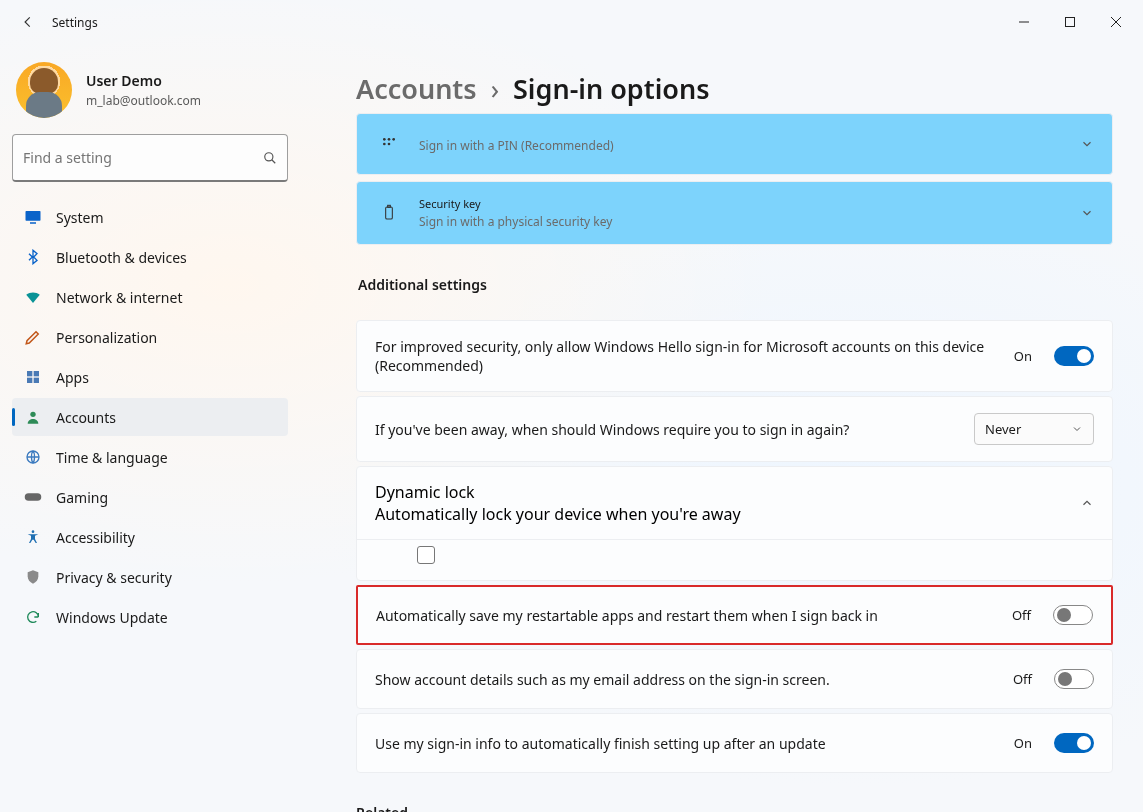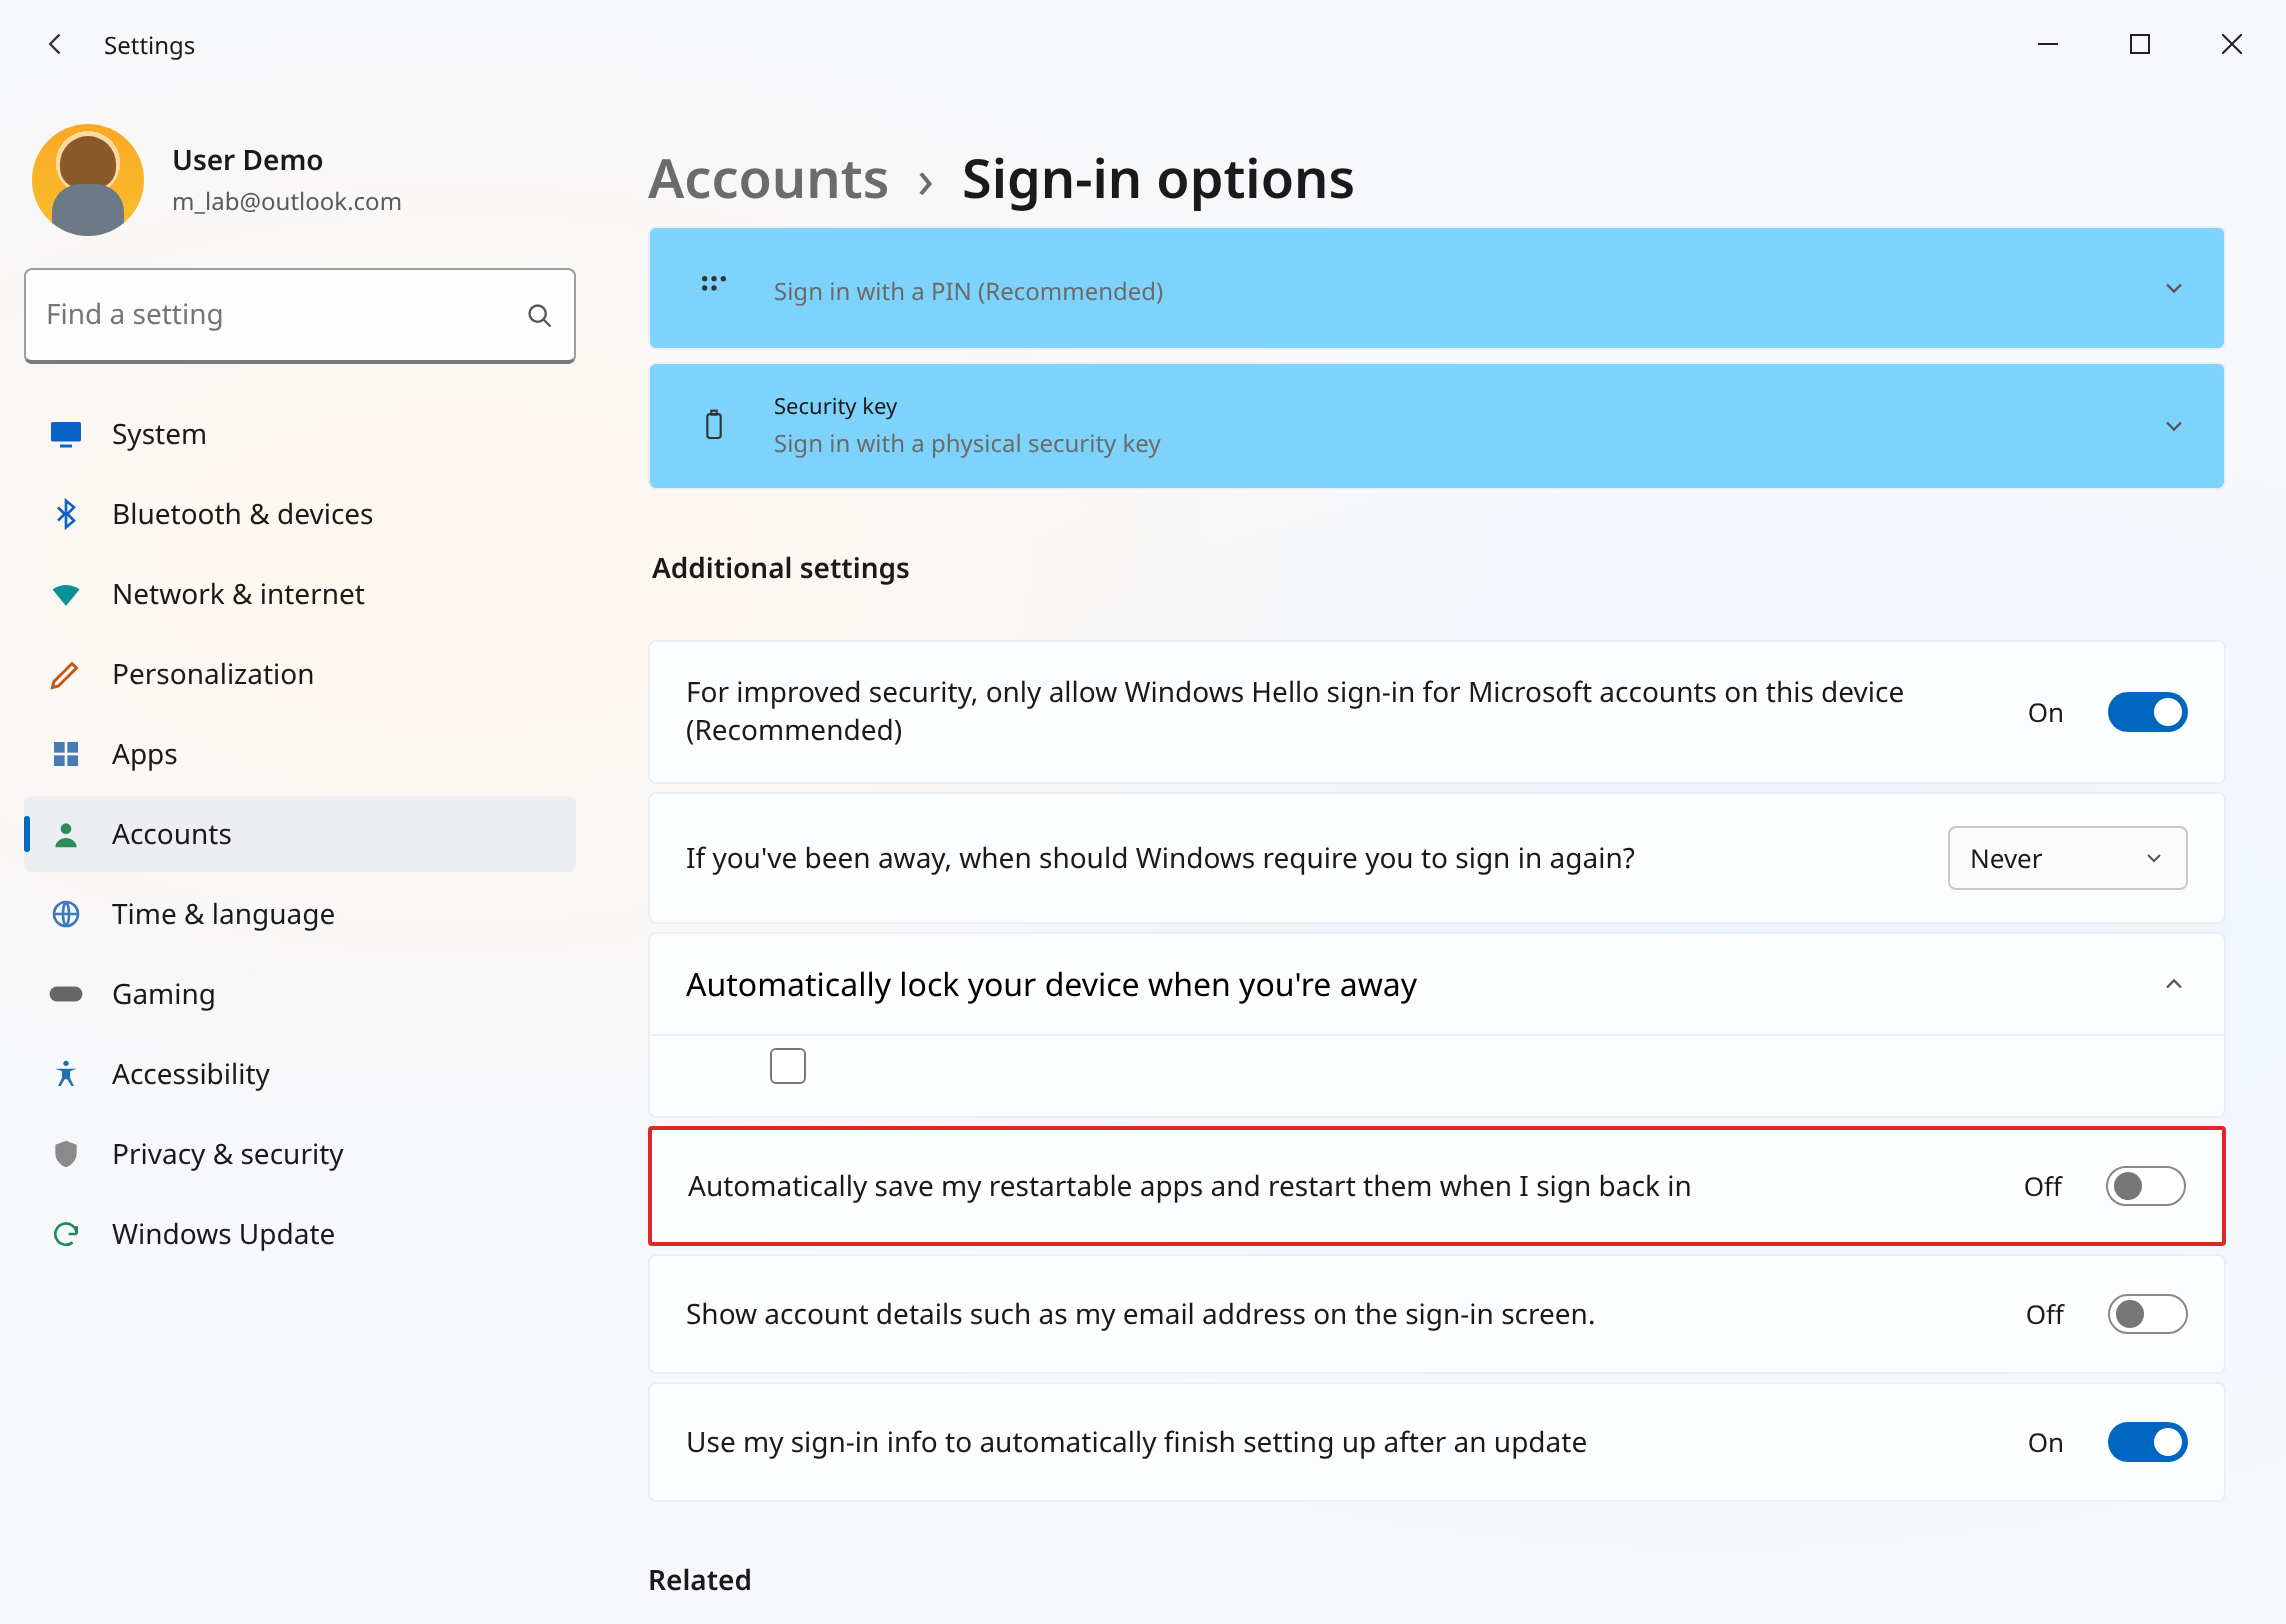--- a/index.html
+++ b/index.html
@@ -6,21 +6,21 @@
 html, body { width: 1143px; height: 812px; background: #f7f9fc; overflow: hidden; }
 
 
 .titlebar { display: flex; align-items: center; height: 44px; padding: 0 4px 0 12px; }
 .titlebar .back { width: 32px; height: 32px; display:flex; align-items:center; justify-content:center; color:#333; }
 .titlebar .title { font-size: 12px; color:#1a1a1a; margin-left: 8px; }
 .titlebar .spacer { flex: 1; }
 .winbtn { width: 46px; height: 32px; display:flex; align-items:center; justify-content:center; color:#222; }
 .winbtn svg { width:10px; height:10px; }
 
-.shell { display:flex; height: calc(100% - 44px); }
+.shell { display:flex; height: calc(100% - 44px); gap: 32px; }
 
 
 .sidebar { width: 300px; flex: 0 0 300px; padding: 12px 12px 0 12px; display:flex; flex-direction:column; gap:4px; }
 .profile { display:flex; align-items:center; gap:14px; padding: 6px 4px 12px 4px; }
 .avatar { width:56px; height:56px; border-radius:50%; background: radial-gradient(circle at 50% 35%, #ffd9a0 0 35%, #0000 35%), linear-gradient(#f9a825, #fbc02d); position:relative; overflow:hidden; flex:0 0 auto; }
 .avatar::after { content:""; position:absolute; bottom:-4px; left:10px; right:10px; height:30px; background:#6b7a86; border-radius:14px 14px 0 0; }
 .avatar::before { content:""; position:absolute; top:6px; left:14px; right:14px; height:26px; background:#8b5a2b; border-radius:14px 14px 10px 10px; }
 .profile-text .name { font-size:14px; font-weight:600; color:#1a1a1a; }
 .profile-text .email { font-size:12px; color:#5a5a5a; margin-top:2px; }
 
@@ -292,20 +292,21 @@
         <span>Never</span>
         <svg width="12" height="12" viewBox="0 0 24 24" fill="none" stroke="#555" stroke-width="2">
             <path d="M6 9l6 6 6-6"></path>
           </svg>
       </div>
     </div>
 
     <div class="expander">
       <div class="hd">
         <div class="txt">
+          <div class="t1">Dynamic lock</div>
           <div class="t2">Automatically lock your device when you're away</div>
         </div>
         <div class="chev-r">
           <svg width="14" height="14" viewBox="0 0 24 24" fill="none" stroke="#555" stroke-width="2">
               <path d="M6 15l6-6 6 6"></path>
             </svg>
         </div>
       </div>
       <div class="body">
         <div class="checkbox"></div>

